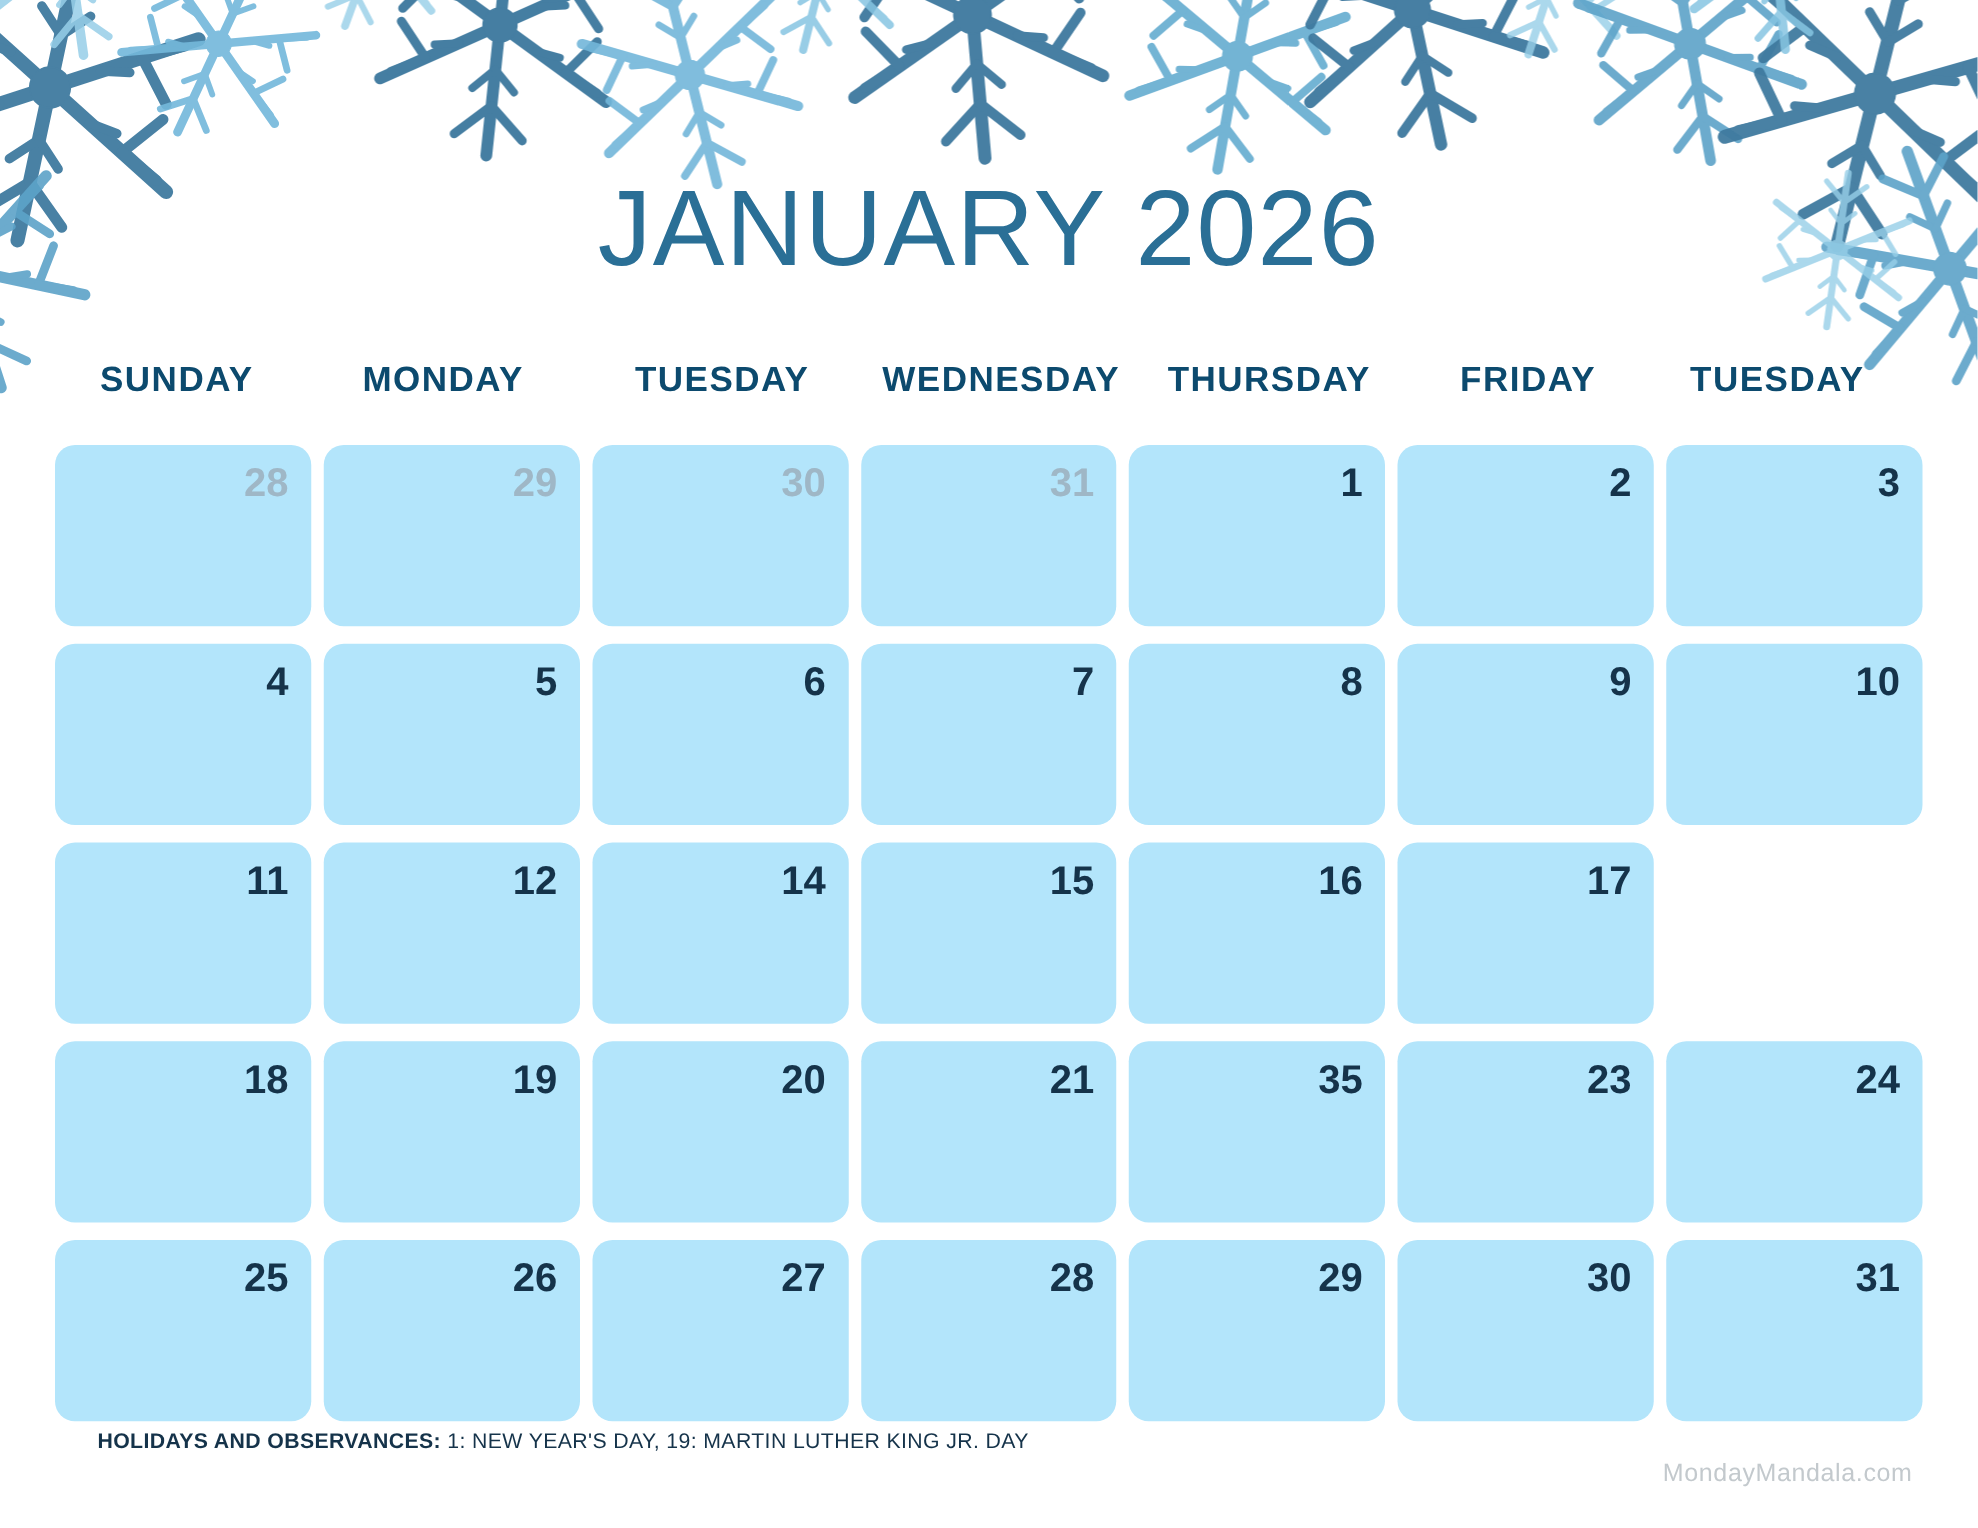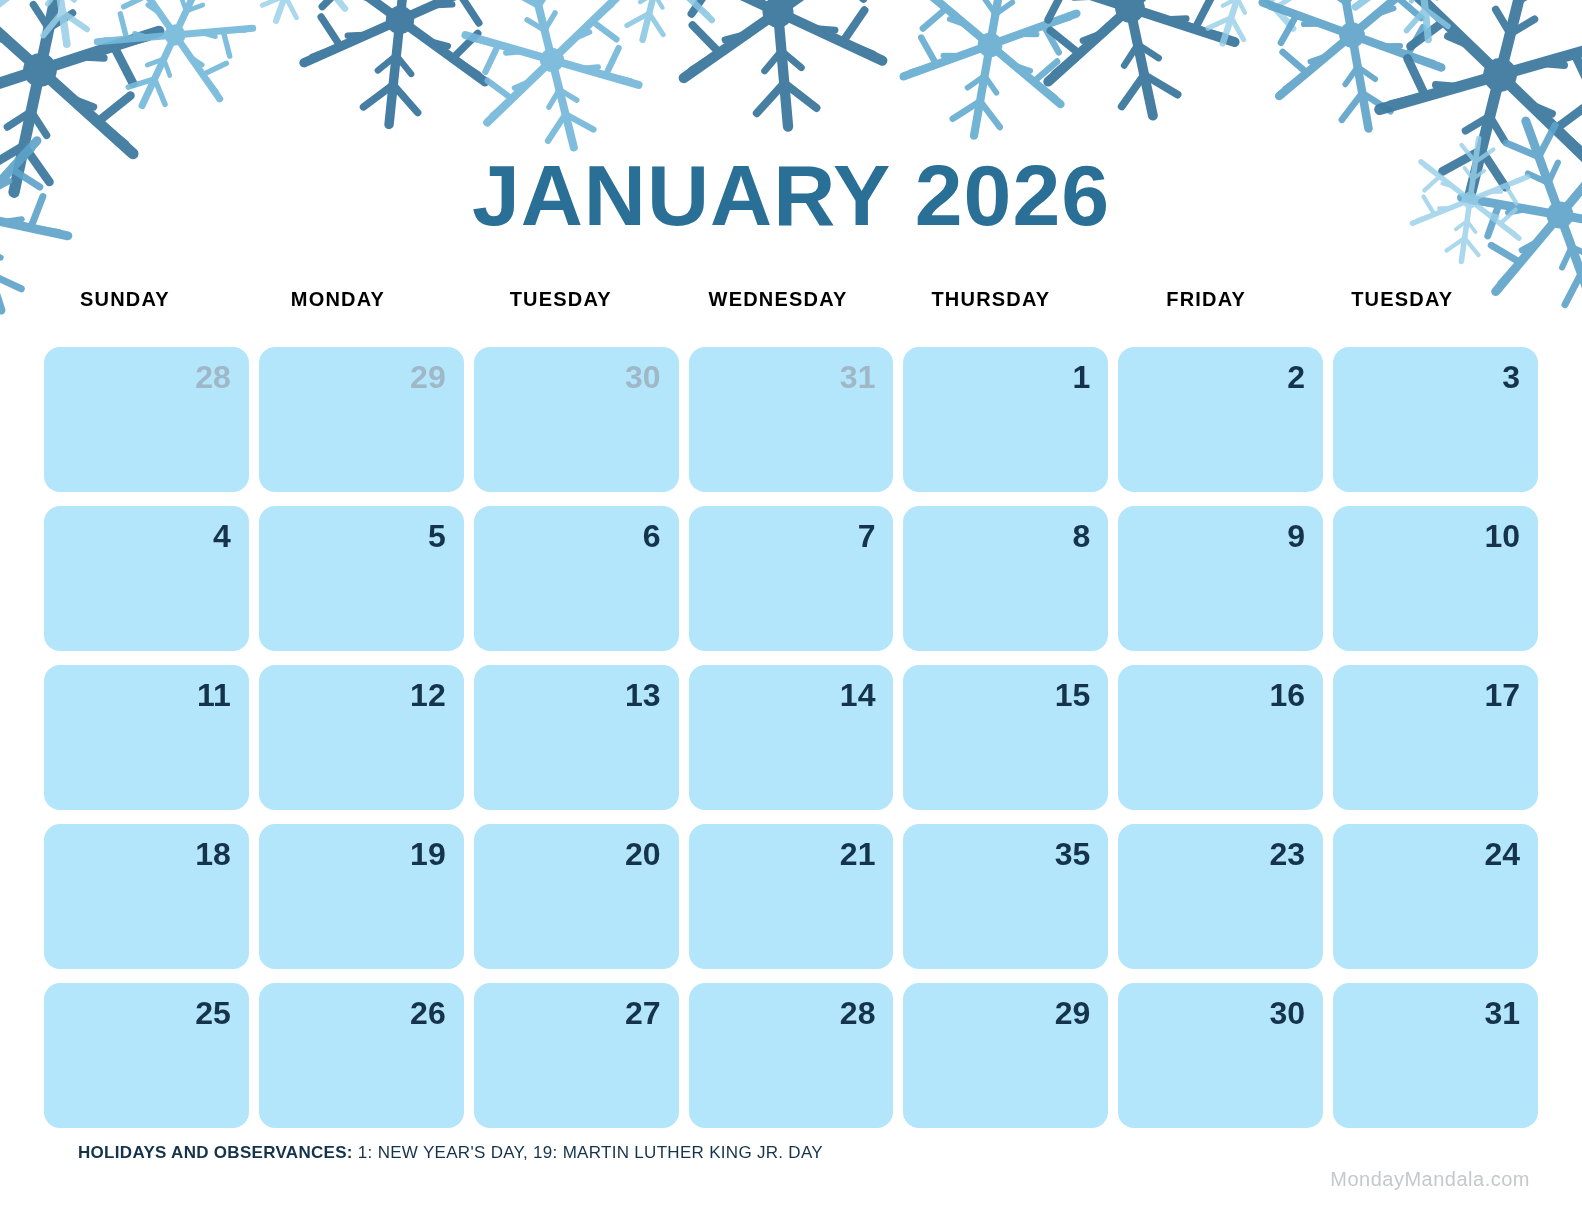--- a/index.html
+++ b/index.html
@@ -38,47 +38,46 @@
 
   
   .title {
     position: absolute;
     top: 140px;
     left: 0;
     width: 1582px;
     text-align: center;
     font-size: 86px;
     line-height: 1;
-    font-weight: 700;
+    font-weight: 400;
     letter-spacing: 1px;
     color: #2a6f96;
     z-index: 3;
     font-family: "Liberation Sans", sans-serif;
-    margin-top: 12px;
   }
 
   
   .calendar {
     position: absolute;
     top: 288px;
     left: 44px;
     width: 1494px;
     z-index: 3;
   }
 
   .weekdays {
     display: grid;
     grid-template-columns: repeat(7, 1fr);
     column-gap: 10px;
     margin-bottom: 12px;
   }
   .weekday {
-    font-size: 20px;
+    font-size: 28px;
     font-weight: 700;
-    color: #000000;
+    color: #0c4a6e;
     letter-spacing: 1.2px;
     padding-left: 32px;
     white-space: nowrap;
   }
   .weekday.c0 { padding-left: 36px; }
   .weekday.c1 { padding-left: 32px; }
   .weekday.c2 { padding-left: 36px; }
   .weekday.c3 { padding-left: 20px; }
   .weekday.c4 { padding-left: 28px; }
   .weekday.c5 { padding-left: 48px; }
@@ -304,23 +303,20 @@
       </div>
 
       <div class="week">
         <div class="day">
             <span class="num">11</span>
           </div>
         <div class="day">
             <span class="num">12</span>
           </div>
         <div class="day">
-            <span class="num">13</span>
-          </div>
-        <div class="day">
             <span class="num">14</span>
           </div>
         <div class="day">
             <span class="num">15</span>
           </div>
         <div class="day">
             <span class="num">16</span>
           </div>
         <div class="day">
             <span class="num">17</span>

